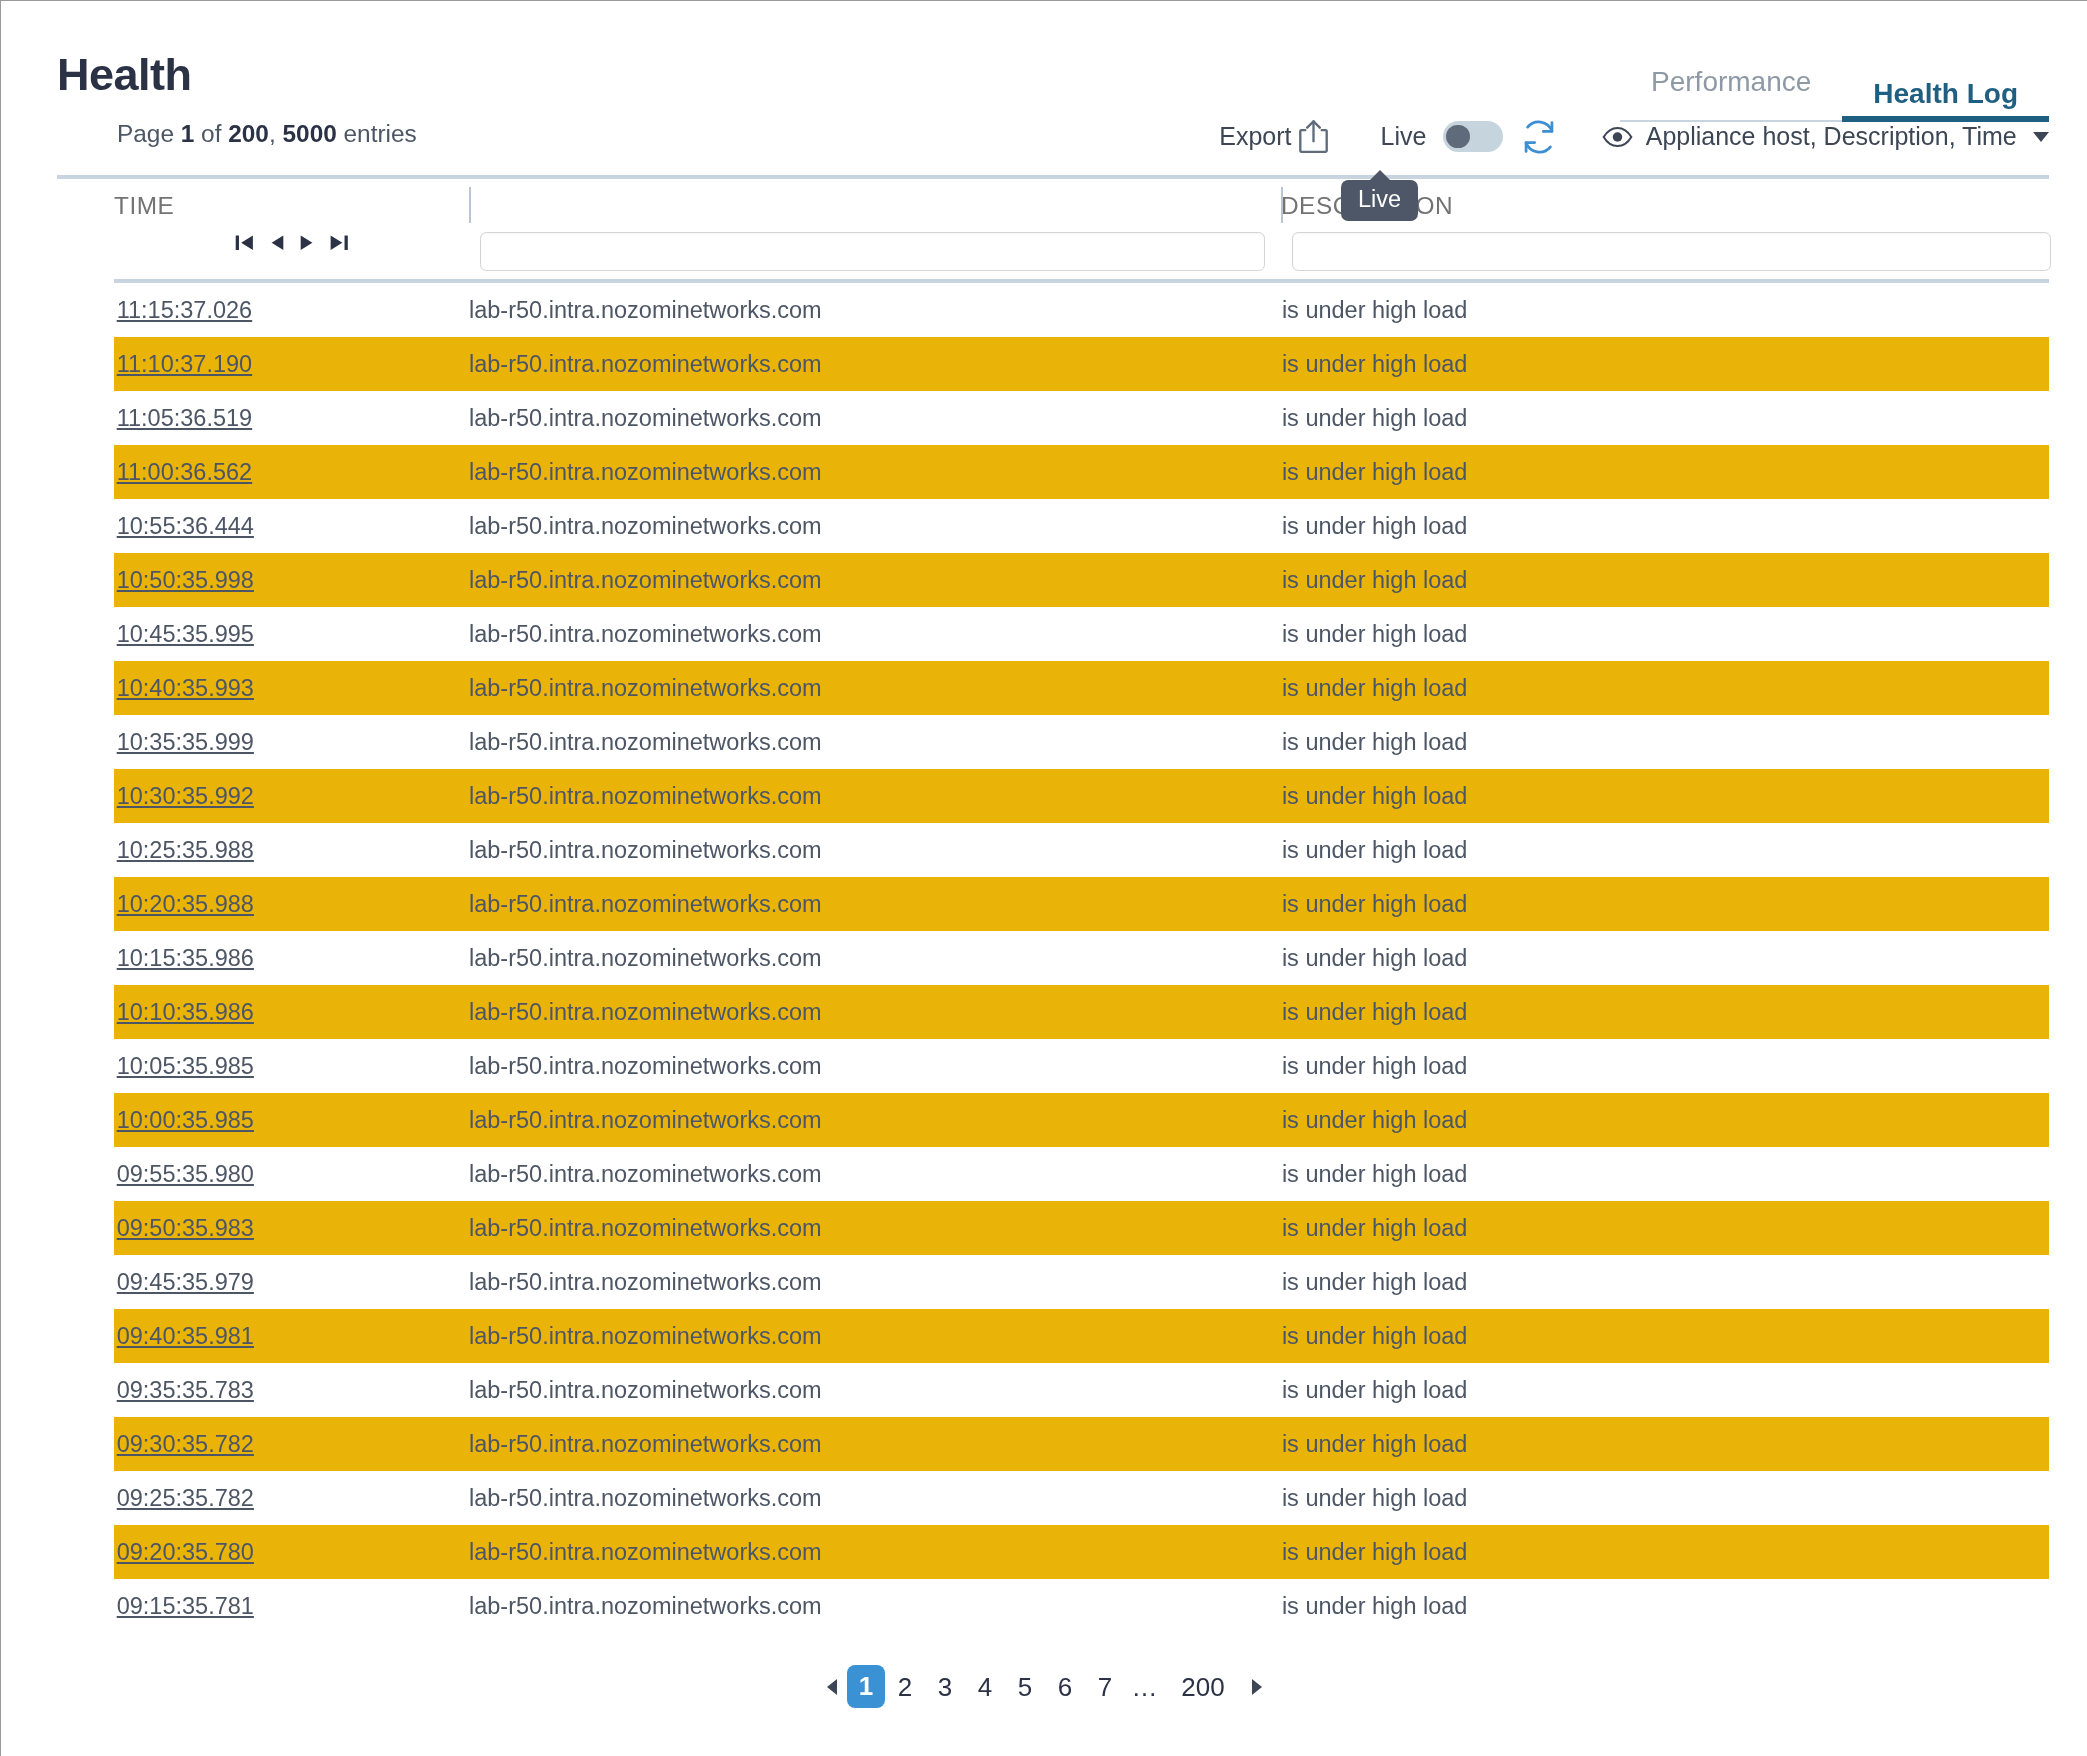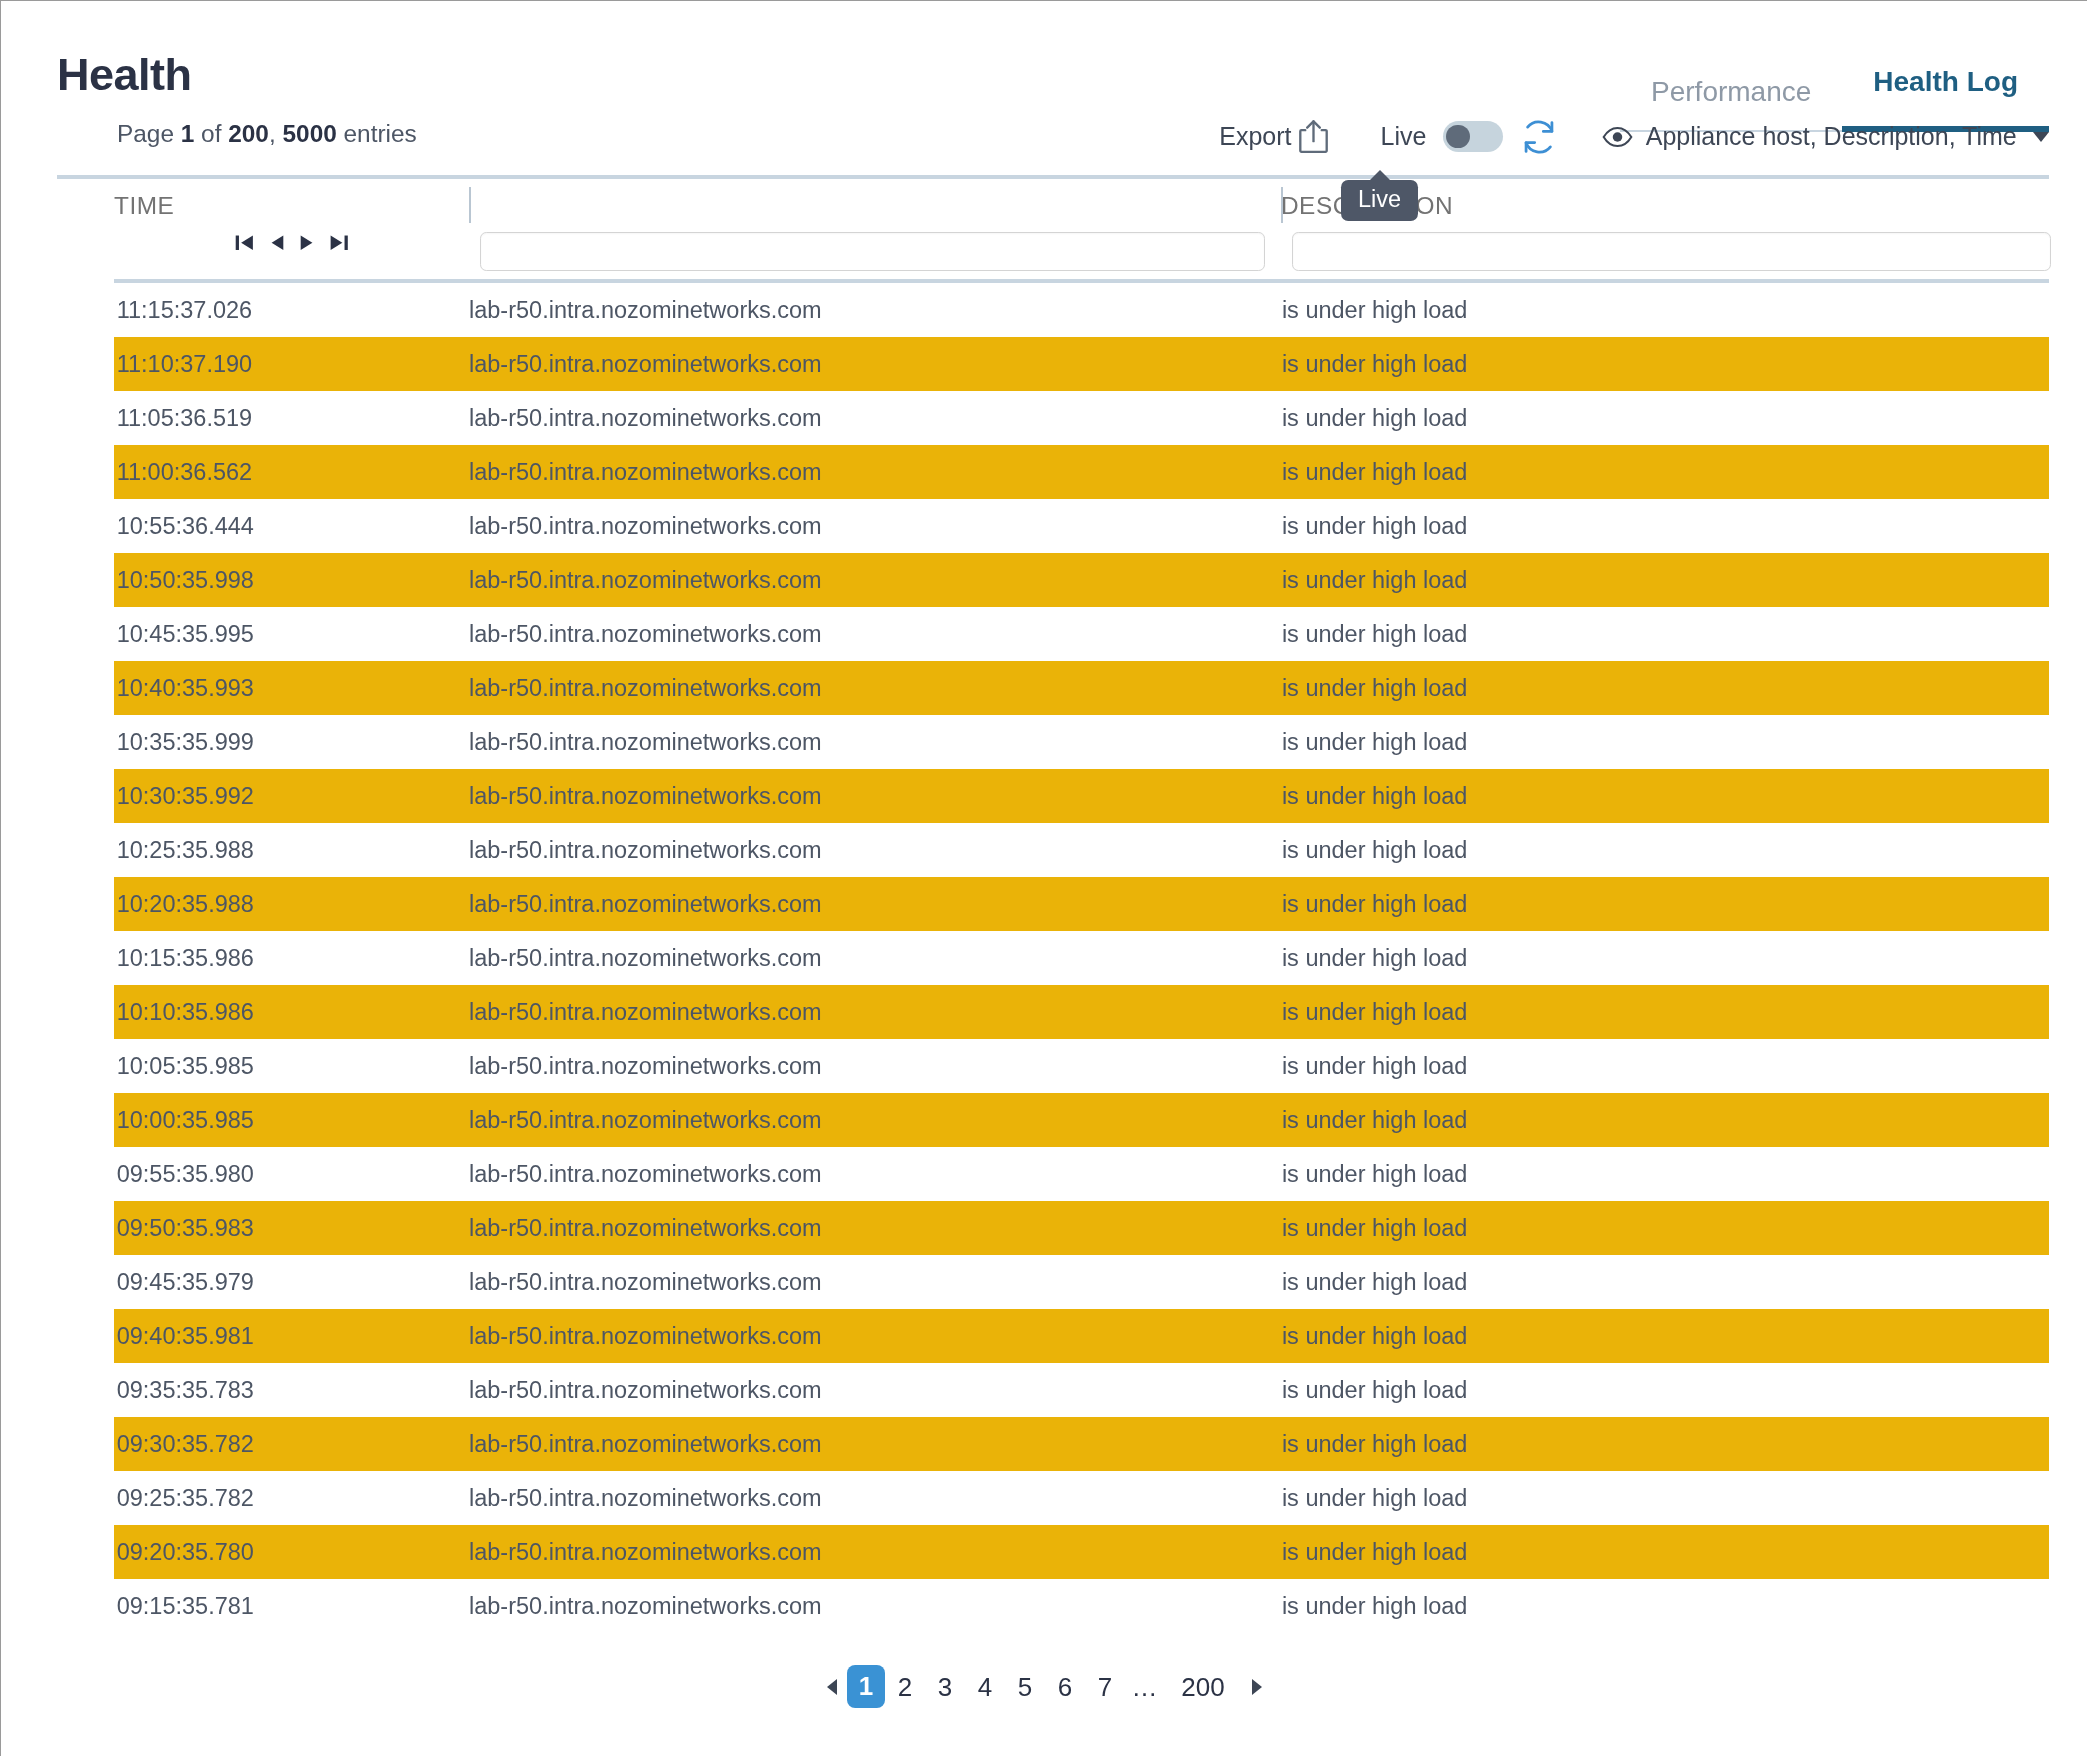--- a/index.html
+++ b/index.html
@@ -47,21 +47,21 @@
     padding: 0 31px 22px 31px;
     border-bottom: 2.7px solid #c8d5e0;
     cursor: pointer;
     white-space: nowrap;
     margin-top: 29px;
   }
   .tab.active {
     color: #1f5f82;
     font-weight: bold;
     border-bottom: 6.3px solid #1f5f82;
-    padding-bottom: 28px;
+    padding-bottom: 6px;
   }
 
   
   .entries-info {
     position: absolute;
     left: 116px;
     top: 119px;
     font-size: 24.4px;
     color: #4d5665;
     white-space: nowrap;
@@ -229,21 +229,21 @@
     height: 54px;
     background: #ffffff;
   }
   .row.alt { background: #eab308; }
   .cell {
     font-size: 23.5px;
     color: #4d5665;
     white-space: nowrap;
     overflow: hidden;
   }
-  .cell-time { width: 355px; padding-left: 2.7px; }
+  .cell-time { width: 355px; padding-left: 2.7px; text-decoration: underline; }
   .cell-host { width: 812px; }
   .cell-desc { flex: 1; padding-left: 0.9px; }
 
   
   .pagination {
     position: absolute;
     left: 0; right: 0;
     top: 1664px;
     display: flex;
     justify-content: center;

